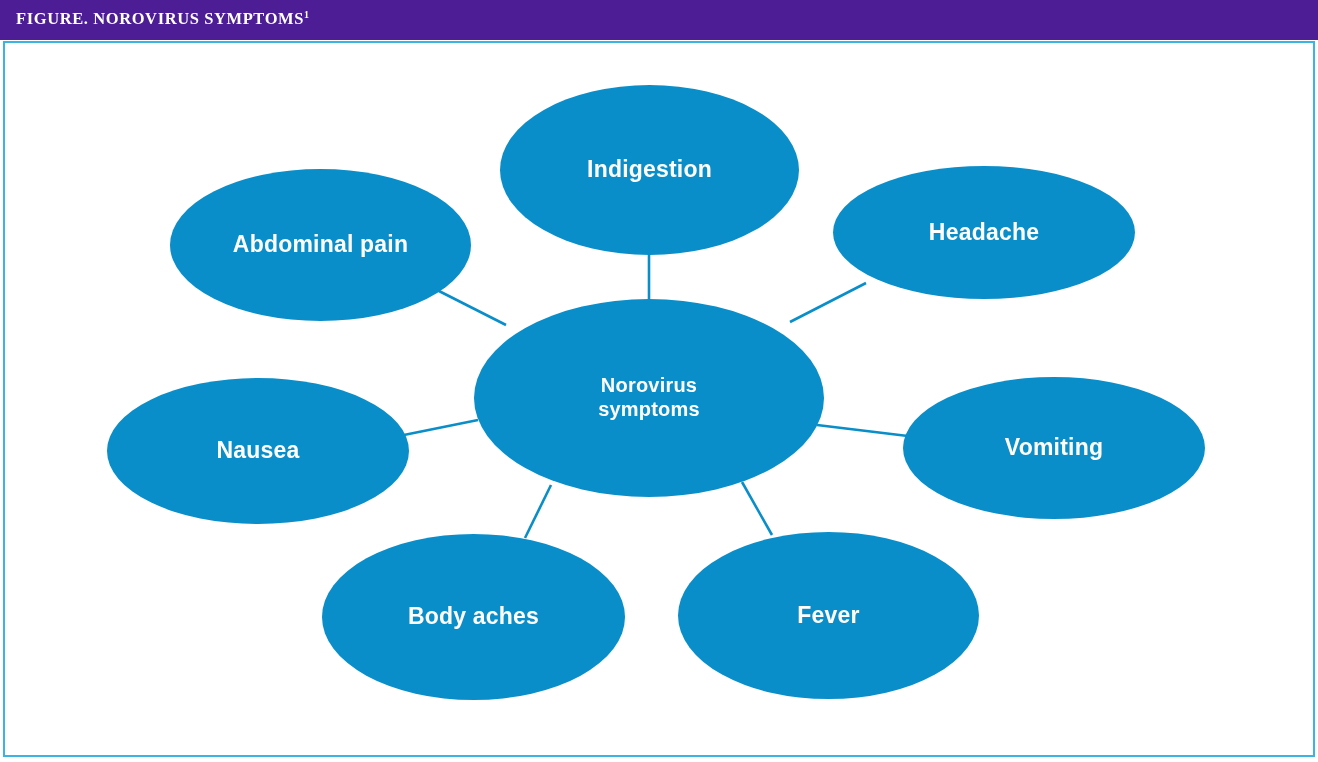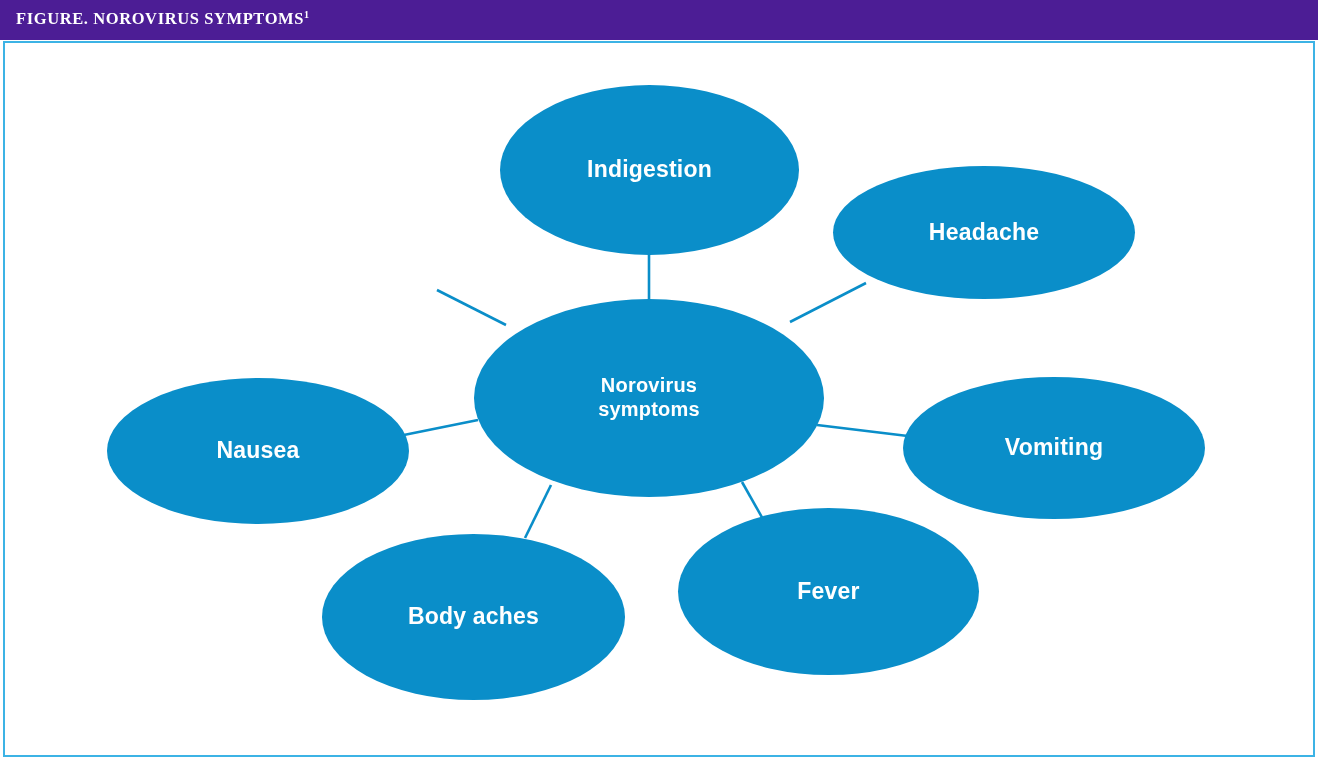--- a/index.html
+++ b/index.html
@@ -122,26 +122,29 @@
   </div>
 
   <div class="node" style="left:903px; top:377px; width:302px; height:142px;">
     <span class="node-label">Vomiting</span>
   </div>
 
   <div class="node" style="left:833px; top:166px; width:302px; height:133px;">
     <span class="node-label">Headache</span>
   </div>
 
-  <div class="node" style="left:678px; top:508px; width:301px; height:167px;">
+  <div class="node" style="left:678px; top:532px; width:301px; height:167px;">
     <span class="node-label">Fever</span>
   </div>
 
   <div class="node" style="left:322px; top:534px; width:303px; height:166px;">
     <span class="node-label">Body aches</span>
   </div>
 
   <div class="node" style="left:107px; top:378px; width:302px; height:146px;">
     <span class="node-label">Nausea</span>
   </div>
 
+  <div class="node" style="left:170px; top:169px; width:301px; height:152px;">
+    <span class="node-label">Abdominal pain</span>
+  </div>
 
 </div>
 
 </body></html>

